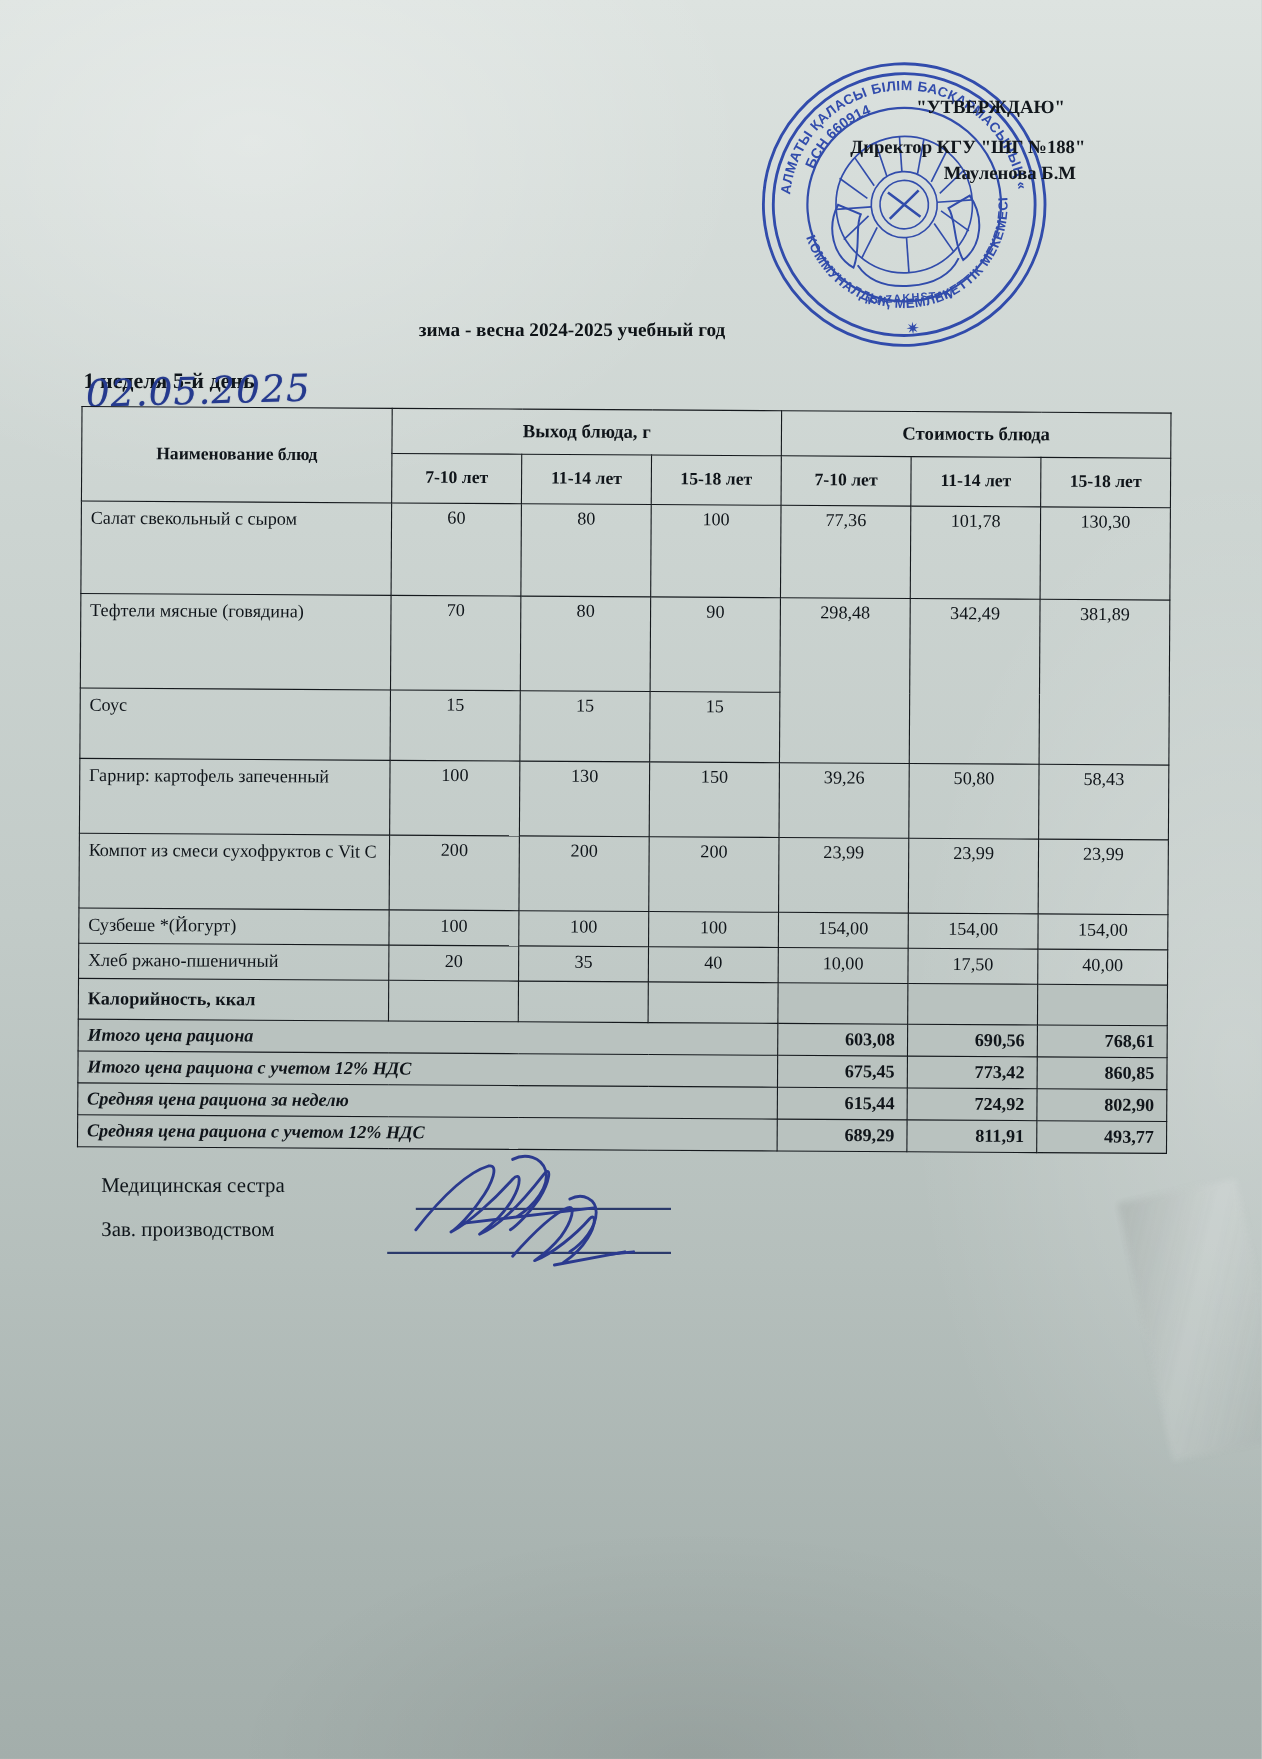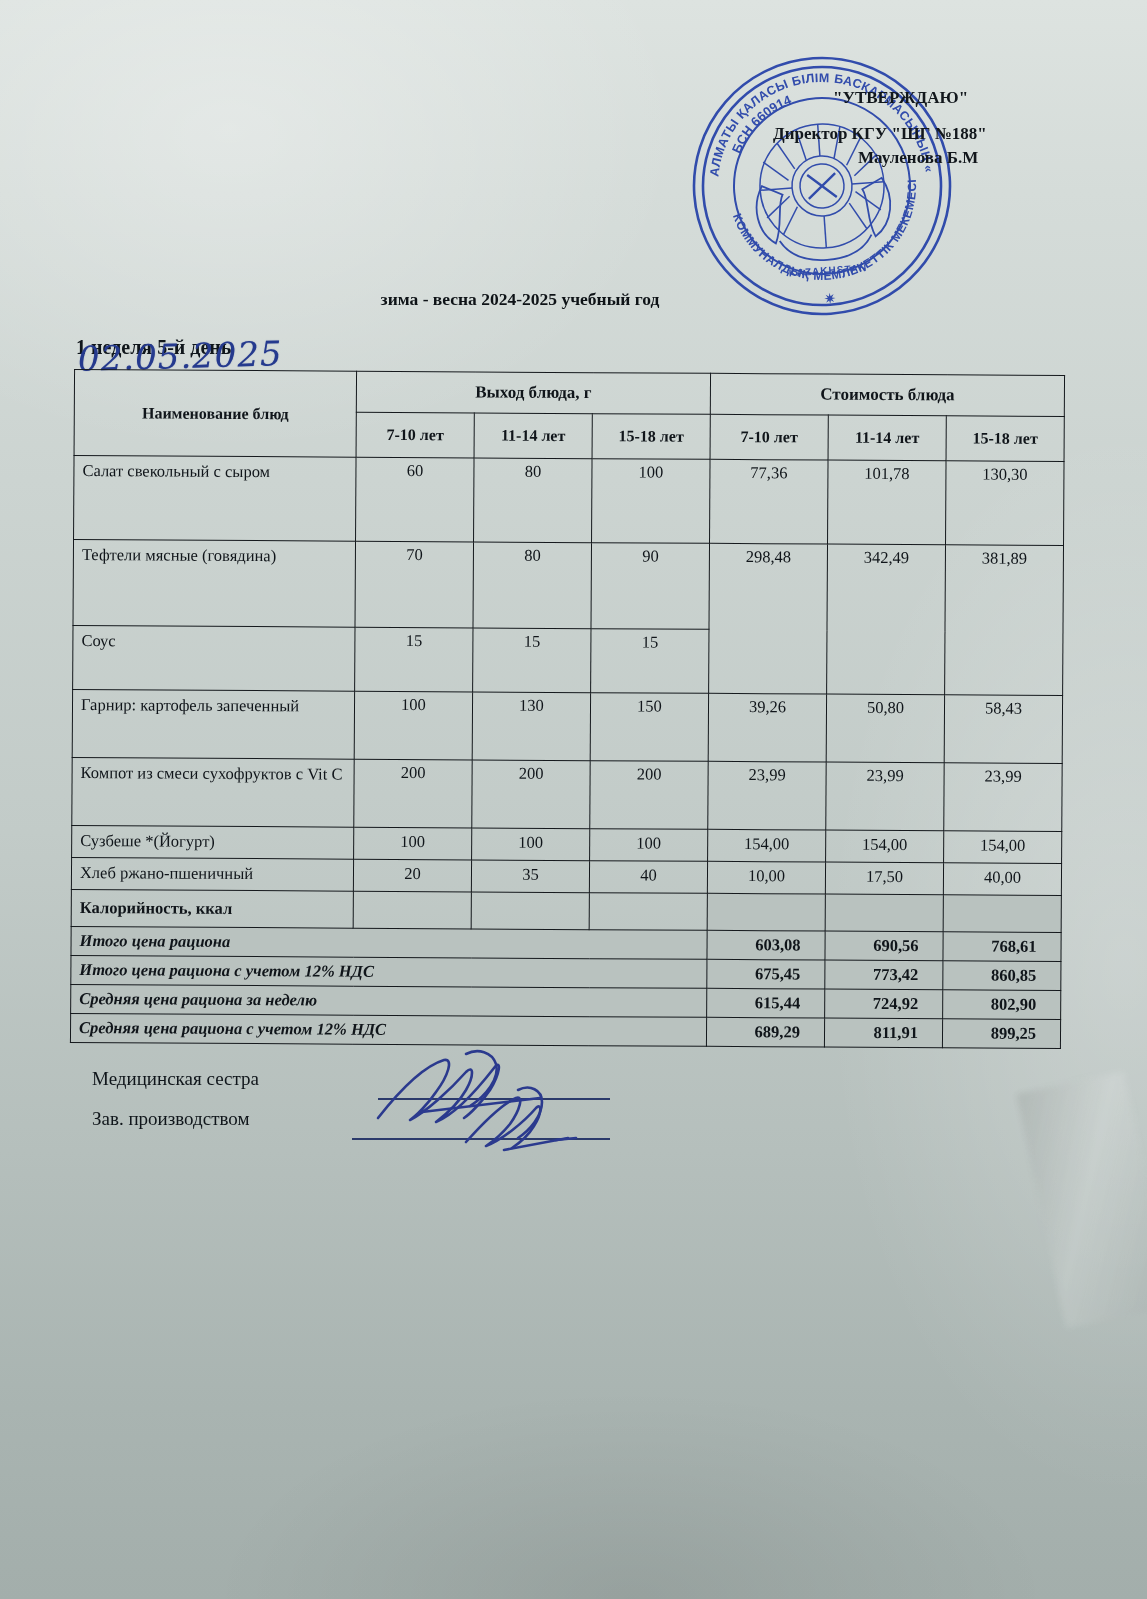--- a/index.html
+++ b/index.html
@@ -63,21 +63,21 @@
   tr.r-sous td{height:58px;}
   tr.r-garnir td{height:62px;}
   tr.r-kompot td{height:62px;}
   tr.r-suzbeshe td{height:27px;}
   tr.r-hleb td{height:27px;}
   tr.r-kcal td{height:32px;}
   tr.r-sum td{height:28px;}
   .kcal-label{font-weight:bold;text-align:left;padding-left:8px;font-size:16.5px;}
   .sumlabel{font-weight:bold;font-style:italic;text-align:left;padding-left:8px;font-size:16.5px;
             background:#b9c2bf;}
-  .sumval{font-weight:bold;text-align:right;padding-right:24px;font-size:16.5px;background:#b9c2bf;}
+  .sumval{font-weight:bold;text-align:right;padding-right:11px;font-size:16.5px;background:#b9c2bf;}
   .shadecell{background:#b9c2bf;}
   .dishtop{vertical-align:top;padding-top:5px;}
 
   
   .sigrow{position:absolute;font-size:19px;color:#10161b;}
   #sig1{left:92px;top:1068px;}
   #sig2{left:92px;top:1108px;}
   .sigline{position:absolute;height:1.6px;background:#2b3a6b;}
   #sl1{left:378px;top:1098px;width:232px;}
   #sl2{left:352px;top:1138px;width:258px;}
@@ -264,21 +264,21 @@
         <tr class="r-sum">
           <td class="sumlabel" colspan="4">Средняя цена рациона за неделю</td>
           <td class="sumval">615,44</td>
           <td class="sumval">724,92</td>
           <td class="sumval">802,90</td>
         </tr>
         <tr class="r-sum">
           <td class="sumlabel" colspan="4">Средняя цена рациона с учетом 12% НДС</td>
           <td class="sumval">689,29</td>
           <td class="sumval">811,91</td>
-          <td class="sumval">899,25</td>
+          <td class="sumval">493,77</td>
         </tr>
       </tbody>
     </table>
   </div>
 
   <div class="sigrow" id="sig1">Медицинская сестра</div>
   <div class="sigrow" id="sig2">Зав. производством</div>
   <div class="sigline" id="sl1"></div>
   <div class="sigline" id="sl2"></div>
 

